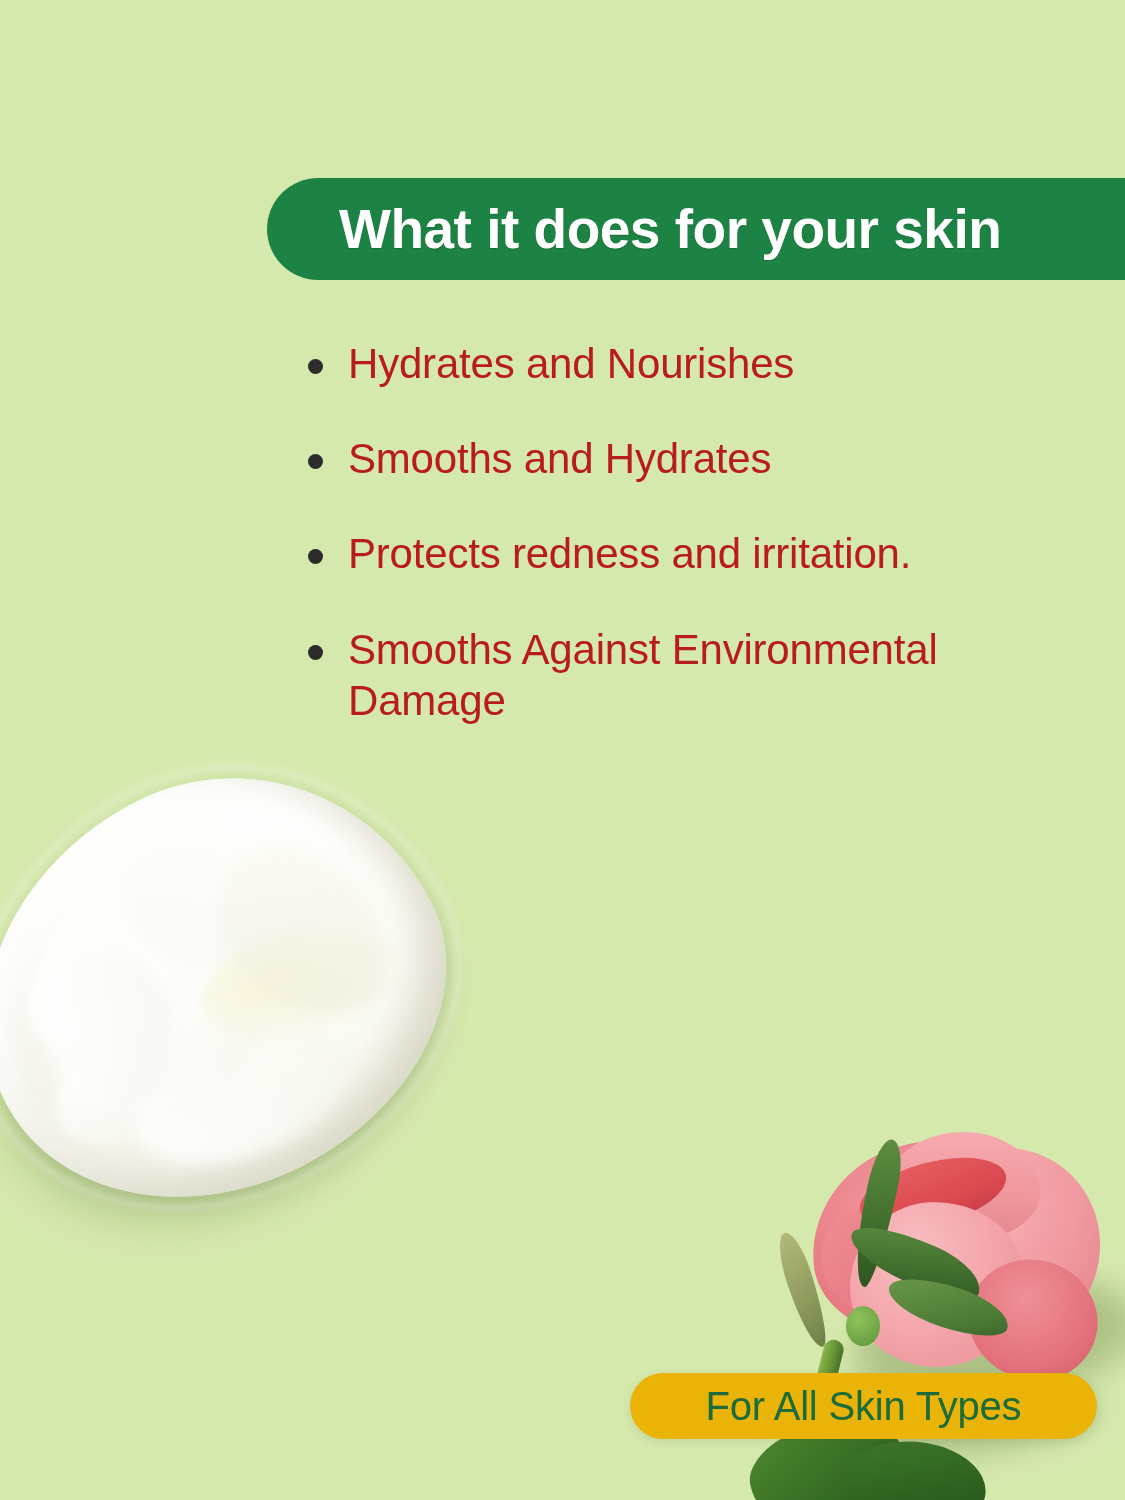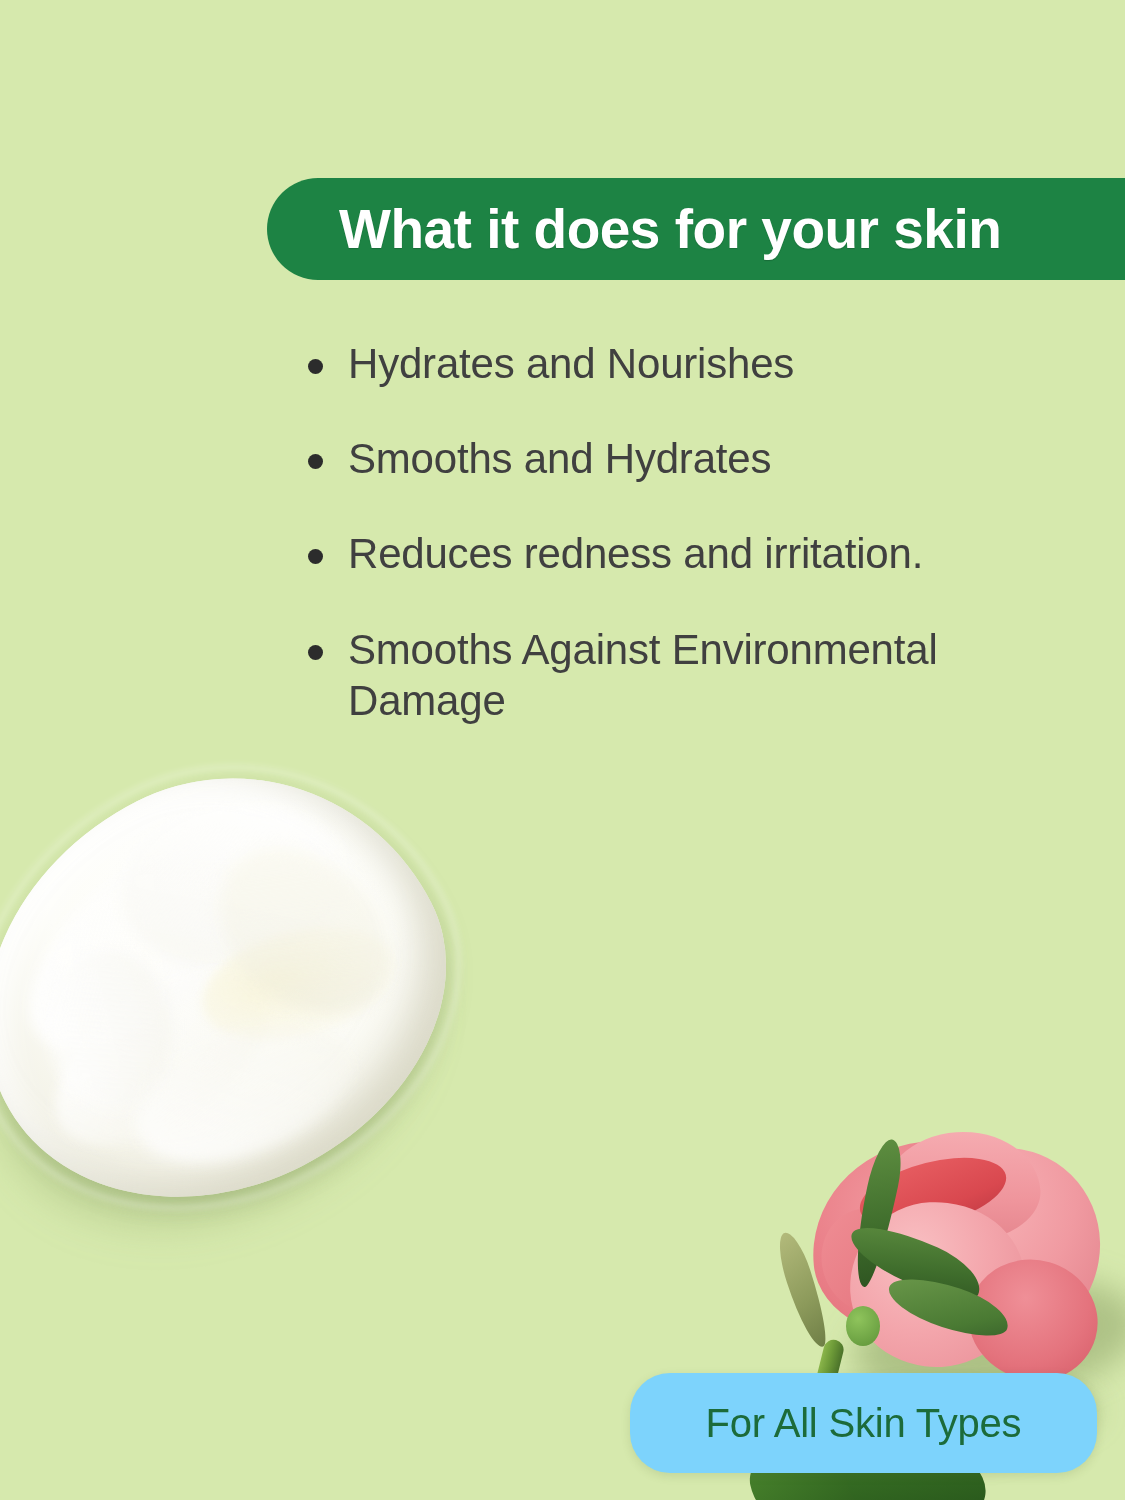--- a/index.html
+++ b/index.html
@@ -38,21 +38,21 @@
   .benefits {
     position:absolute;
     left:300px; top:338px;
     width:720px;
     list-style:none;
   }
   .benefit-item {
     position:relative;
     padding-left:48px;
     margin-bottom:44px;
-    color:#404040;
+    color:#b91c1c;
     font-size:42px;
     line-height:1.22;
     letter-spacing:-0.2px;
   }
   .benefit-item:last-child { margin-bottom:0; }
   .benefit-bullet {
     position:absolute;
     left:8px; top:21px;
     width:15px; height:15px;
     border-radius:50%;
@@ -260,22 +260,22 @@
     left:86px; top:352px; width:140px; height:86px;
     border-radius:52% 48% 46% 54% / 50% 50% 50% 50%;
     background:linear-gradient(160deg,#3f7a28 0%,#2b5c1d 70%,#21491a 100%);
     transform:rotate(8deg);
   }
 
   
   .skin-badge {
     position:absolute;
     left:630px; top:1373px;
-    width:467px; height:100px;
-    background:#7dd3fc;
+    width:467px; height:66px;
+    background:#eab308;
     border-radius:40px;
     display:flex; align-items:center; justify-content:center;
     box-shadow:0 3px 10px rgba(80,100,50,.15);
   }
   .skin-badge-label {
     color:#1c6b3a;
     font-size:40px;
     letter-spacing:-0.2px;
     white-space:nowrap;
   }
@@ -293,21 +293,21 @@
     <li class="benefit-item">
       <span class="benefit-bullet"></span>
       <span>Hydrates and Nourishes</span>
     </li>
     <li class="benefit-item">
       <span class="benefit-bullet"></span>
       <span>Smooths and Hydrates</span>
     </li>
     <li class="benefit-item">
       <span class="benefit-bullet"></span>
-      <span>Reduces redness and irritation.</span>
+      <span>Protects redness and irritation.</span>
     </li>
     <li class="benefit-item">
       <span class="benefit-bullet"></span>
       <span>Smooths Against Environmental Damage</span>
     </li>
   </ul>
 
   <div class="cream-photo">
     <div class="cream-shadow"></div>
     <div class="spoon-handle"></div>

